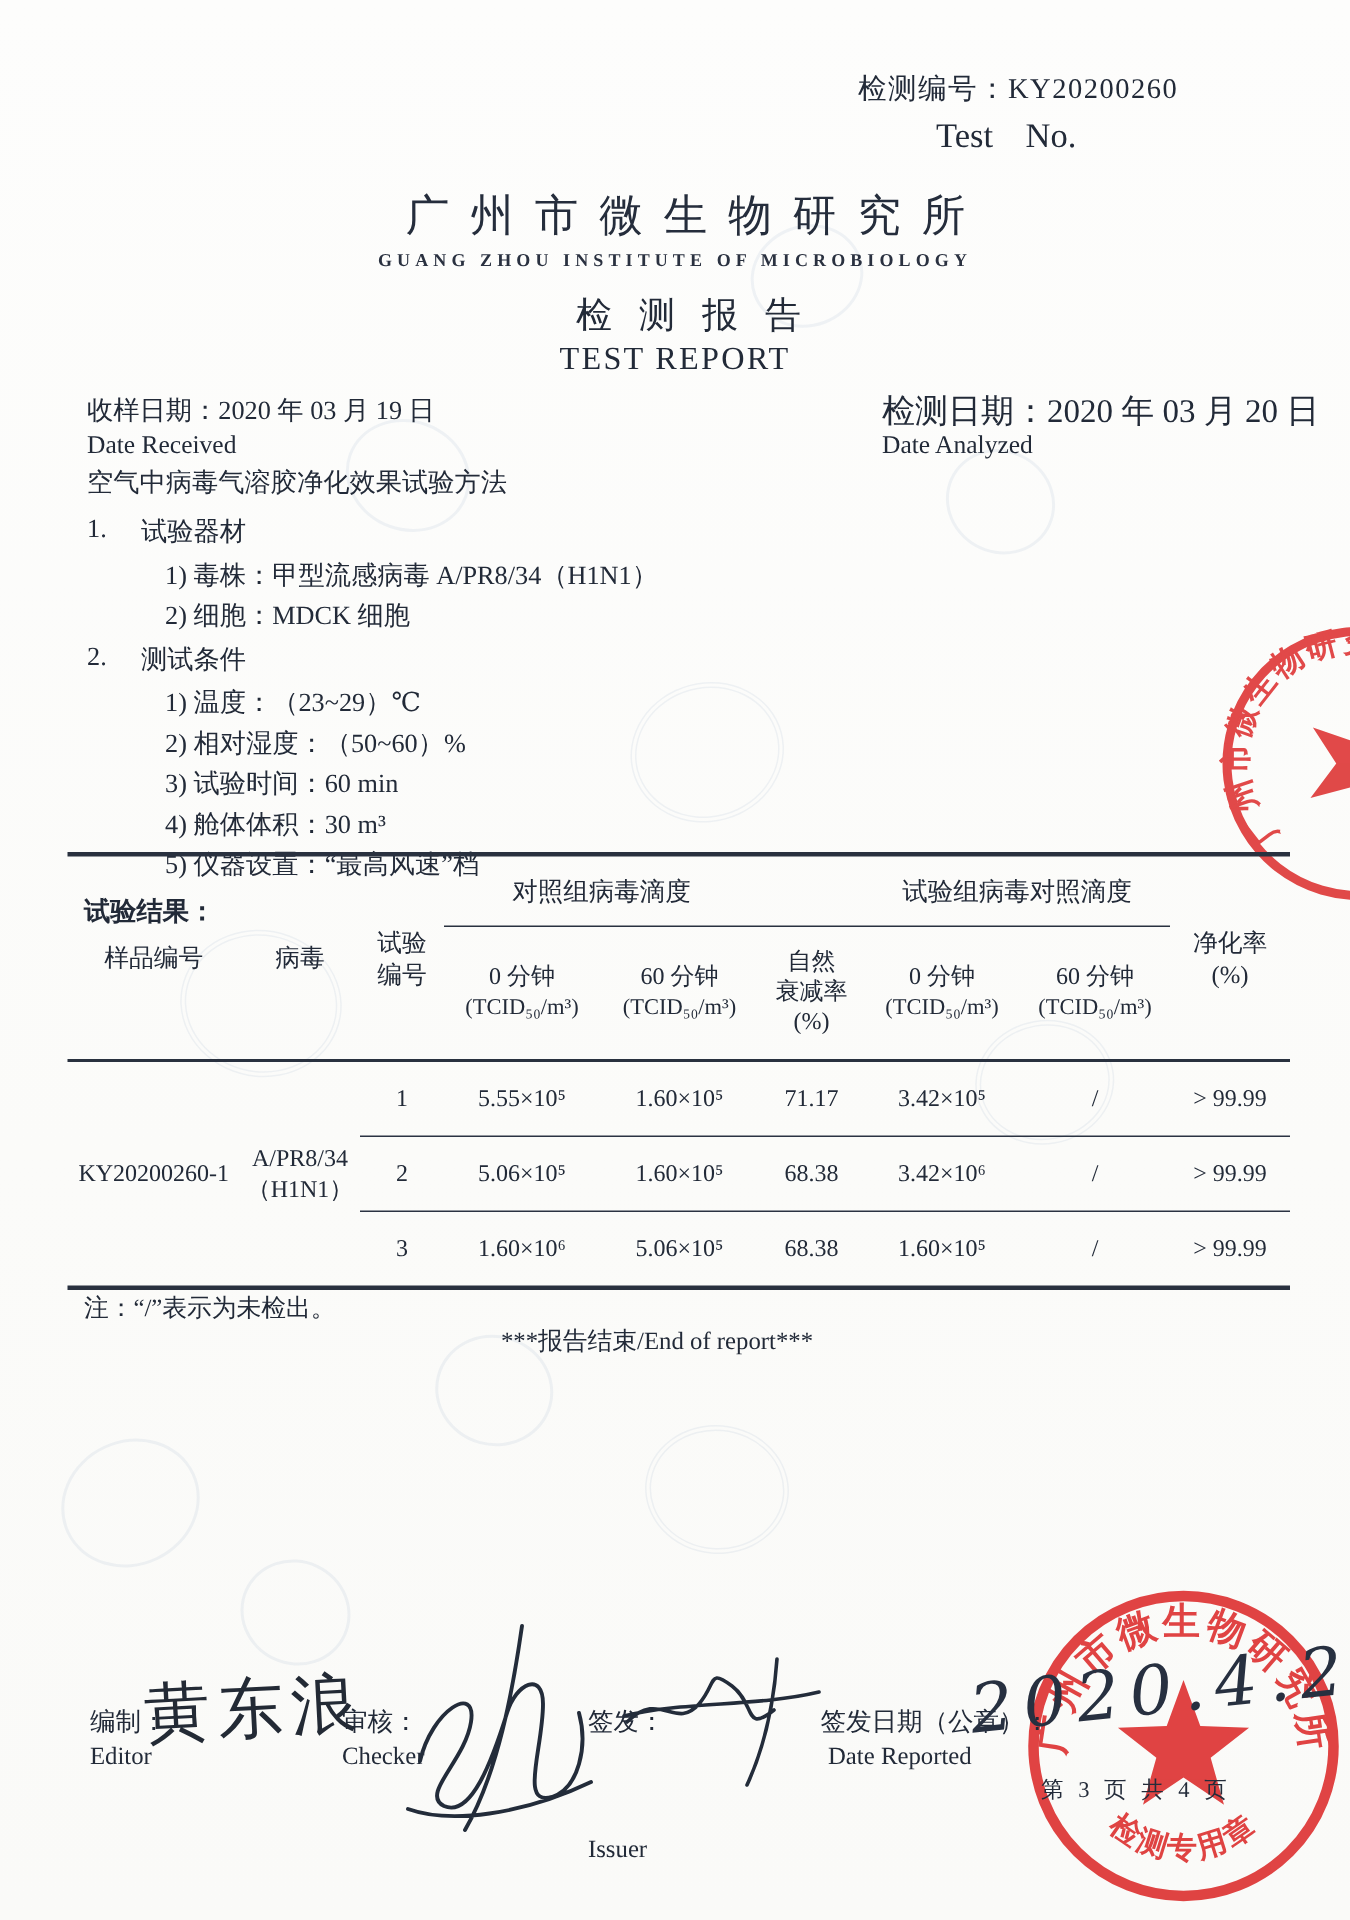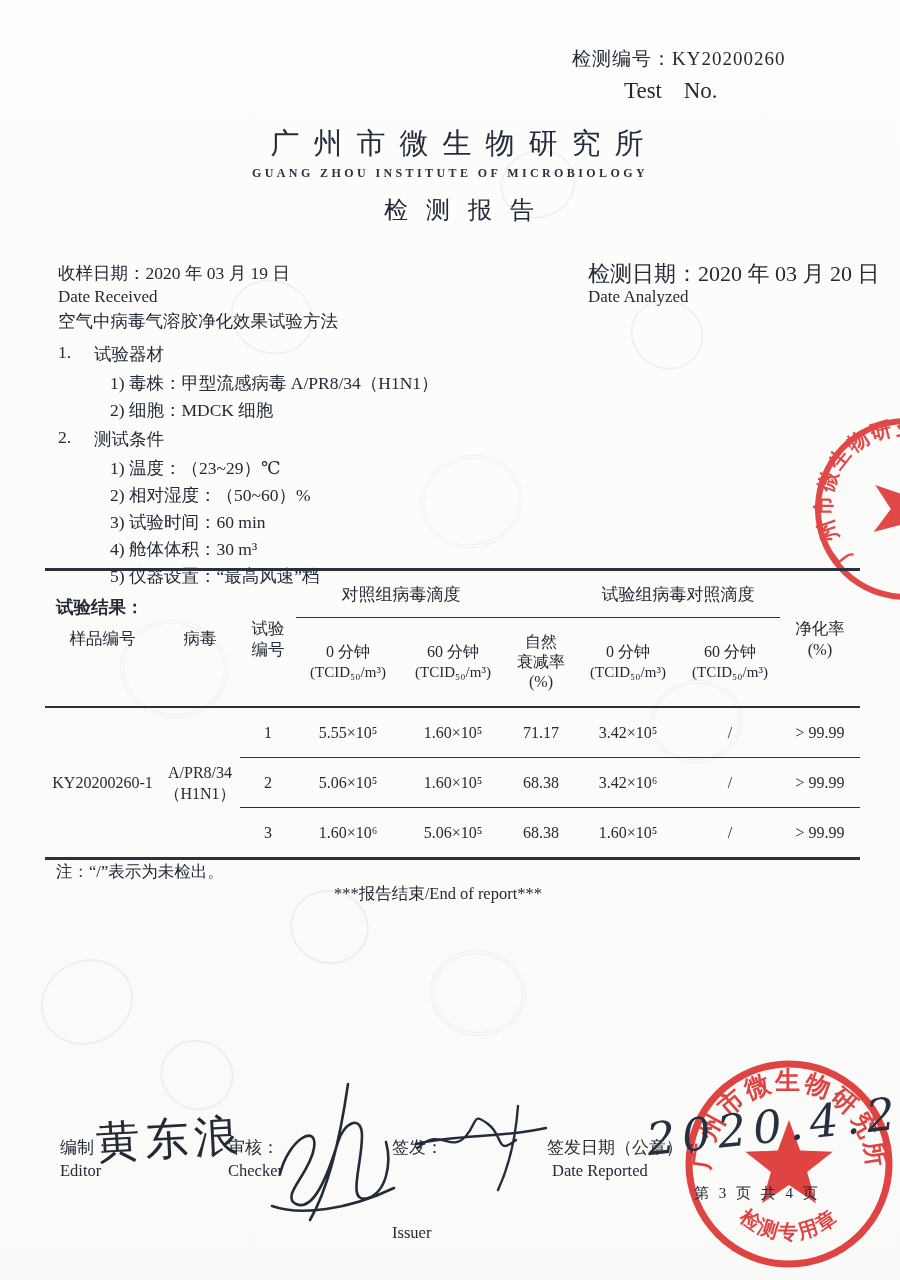--- a/index.html
+++ b/index.html
@@ -80,20 +80,21 @@
   <div class="wm d" style="left:430px;top:950px;width:88px;height:78px;transform:rotate(5deg)"></div>
 
   <div class="abs testno">
     <span>检测编号：</span><span>KY20200260</span>
   </div>
   <div class="abs testno-en">Test No.</div>
 
   <div class="abs center-line inst-zh">广州市微生物研究所</div>
   <div class="abs center-line inst-en">GUANG ZHOU INSTITUTE OF MICROBIOLOGY</div>
   <div class="abs center-line title-zh">检测报告</div>
+  <div class="abs center-line title-en">TEST REPORT</div>
 
   <div class="abs d-left">收样日期：2020 年 03 月 19 日</div>
   <div class="abs d-left-en">Date Received</div>
   <div class="abs d-right">检测日期：2020 年 03 月 20 日</div>
   <div class="abs d-right-en">Date Analyzed</div>
 
   <div class="abs method">
     <div class="m-title">空气中病毒气溶胶净化效果试验方法</div>
     <div class="m-sec">
       <span class="m-no">1.</span>

